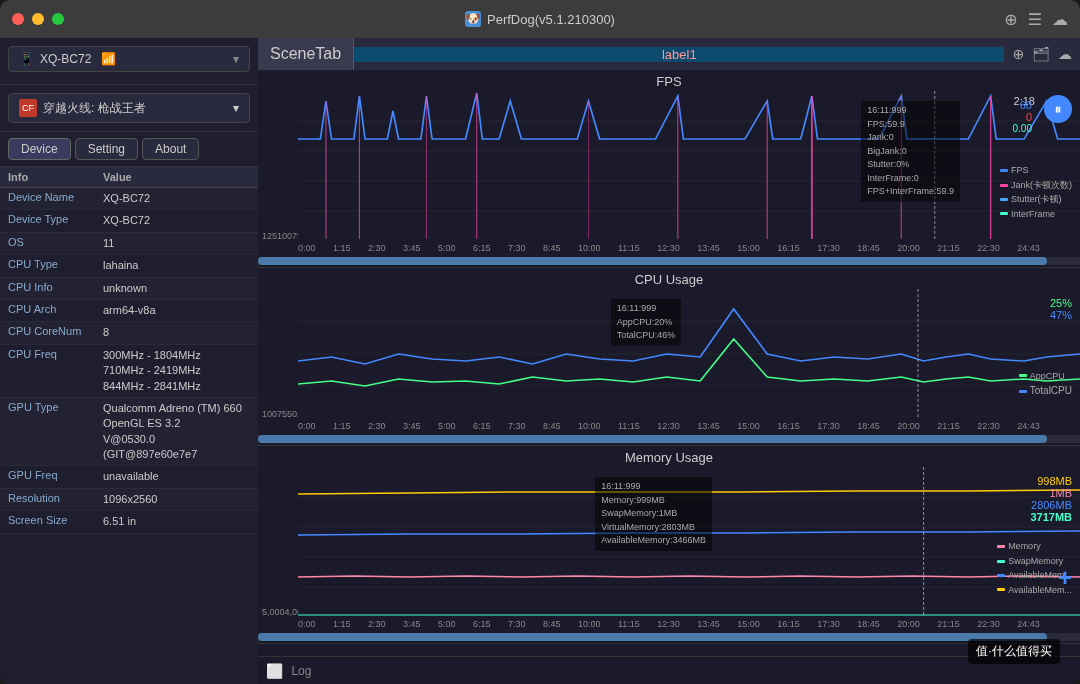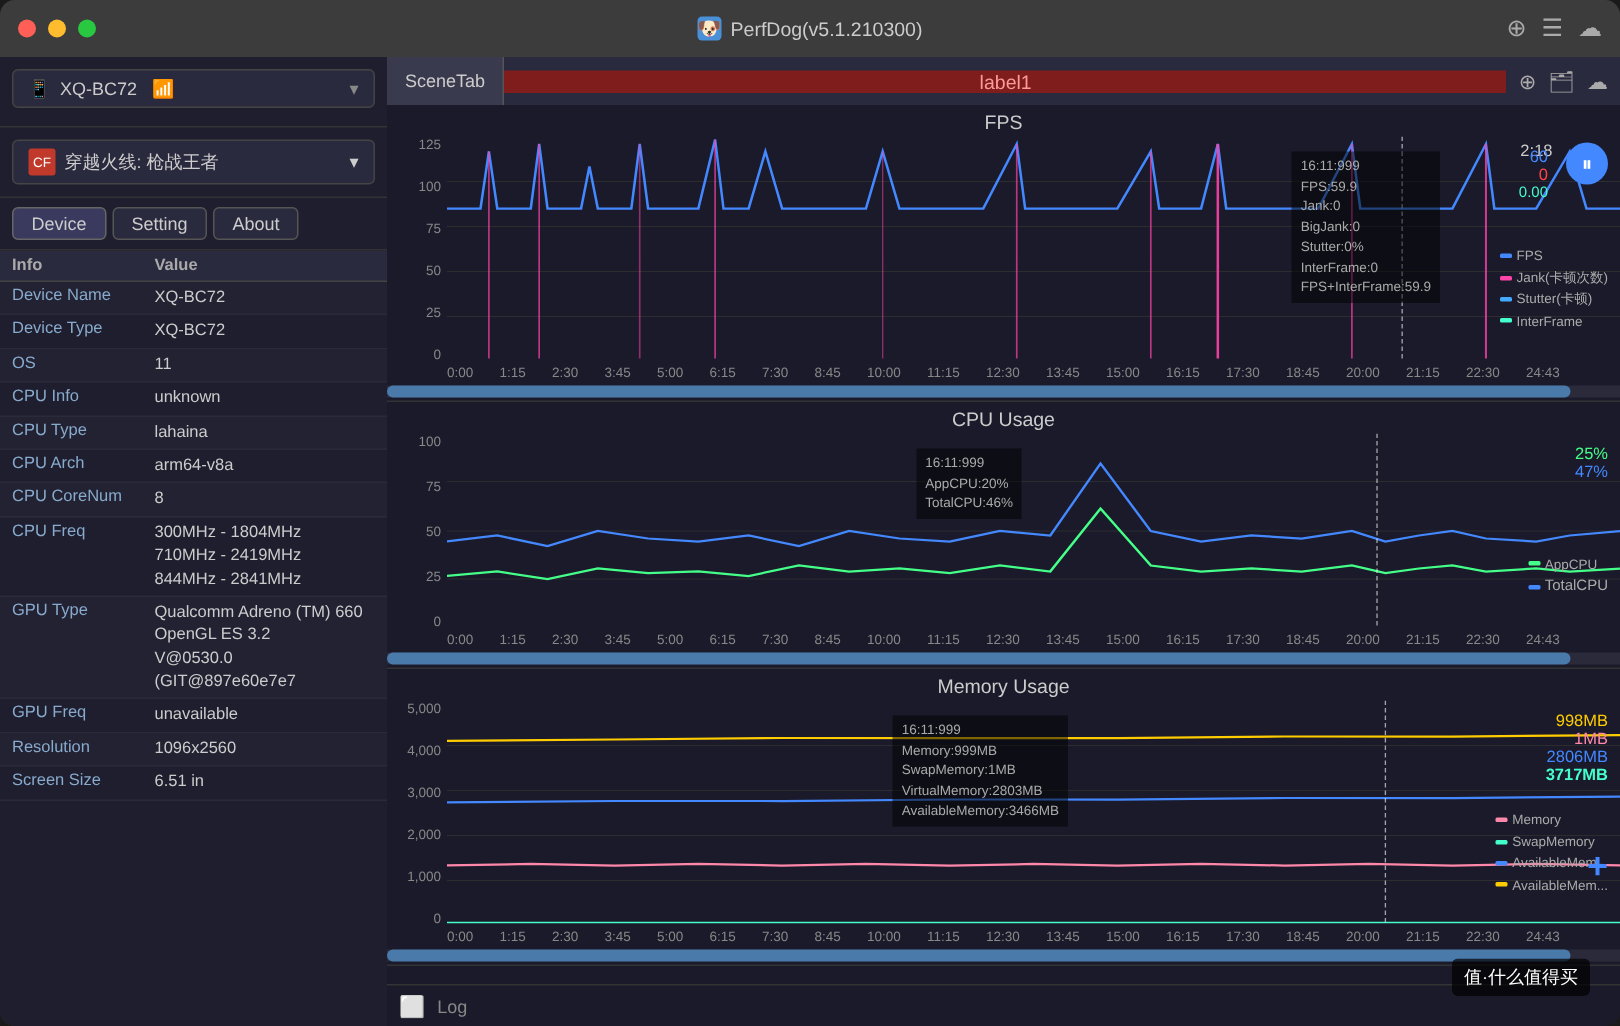--- a/index.html
+++ b/index.html
@@ -45,35 +45,35 @@
     .info-row .col1 { width: 95px; color: #88aacc; flex-shrink: 0; padding: 1px 0; }
     .info-row .col2 { flex: 1; color: #cccccc; padding: 1px 0; line-height: 1.4; }
     .info-table::-webkit-scrollbar { width: 4px; }
     .info-table::-webkit-scrollbar-track { background: #1e1e2e; }
     .info-table::-webkit-scrollbar-thumb { background: #444; }
 
     
     .charts-area { flex: 1; background: #1a1a2a; display: flex; flex-direction: column; overflow: hidden; }
 
     .charts-topbar { display: flex; align-items: center; background: #2a2a3e; height: 32px; flex-shrink: 0; }
-    .scenetab-btn { padding: 0 12px; height: 100%; background: #3a3a4e; color: #ccc; font-size: 12px; display: flex; align-items: center; cursor: pointer; border-right: 1px solid #555; }
-    .label1-area { flex: 1; background: #7f1d1d; display: flex; align-items: center; justify-content: center; color: #ff9999; font-size: 13px; }
+    .scenetab-btn { padding: 0 12px; height: 100%; background: #3a3a4e; color: #ccc; font-size: 16px; display: flex; align-items: center; cursor: pointer; border-right: 1px solid #555; }
+    .label1-area { flex: 1; background: #0c4a6e; display: flex; align-items: center; justify-content: center; color: #ff9999; font-size: 13px; }
     .top-right-icons { padding: 0 8px; display: flex; gap: 8px; color: #aaa; font-size: 14px; }
 
     .charts-scroll { flex: 1; overflow-y: auto; display: flex; flex-direction: column; }
     .charts-scroll::-webkit-scrollbar { width: 6px; }
     .charts-scroll::-webkit-scrollbar-track { background: #1a1a2a; }
     .charts-scroll::-webkit-scrollbar-thumb { background: #444; }
 
     .chart-container { position: relative; flex-shrink: 0; border-bottom: 1px solid #333; }
 
     .chart-title { text-align: center; color: #ccc; font-size: 13px; padding: 4px 0 2px; }
 
     .chart-wrapper { display: flex; position: relative; }
-    .chart-yaxis { width: 40px; display: flex; flex-direction: column; justify-content: space-between; align-items: flex-end; padding: 0 4px; color: #888; font-size: 9px; }
+    .chart-yaxis { width: 40px; display: flex; flex-direction: row; justify-content: space-between; align-items: flex-end; padding: 0 4px; color: #888; font-size: 9px; }
     .chart-inner { flex: 1; position: relative; height: 150px; background: #1a1a2a; }
 
     .chart-xaxis { display: flex; justify-content: space-between; padding: 2px 40px; color: #888; font-size: 9px; margin-bottom: 2px; }
 
     .scrollbar-track { height: 8px; background: #2a2a3a; margin: 2px 0; position: relative; }
     .scrollbar-thumb { height: 100%; background: #4a7aaa; position: absolute; left: 0; width: 60%; border-radius: 4px; }
 
     svg { position: absolute; top: 0; left: 0; width: 100%; height: 100%; }
 
     
@@ -165,26 +165,26 @@
     </div>
           <div class="info-row">
       <span class="col1">Device Type</span>
       <span class="col2" style="white-space:pre-line;">XQ-BC72</span>
     </div>
           <div class="info-row">
       <span class="col1">OS</span>
       <span class="col2" style="white-space:pre-line;">11</span>
     </div>
           <div class="info-row">
+      <span class="col1">CPU Type</span>
+      <span class="col2" style="white-space:pre-line;">lahaina</span>
+    </div>
+          <div class="info-row">
       <span class="col1">CPU Info</span>
       <span class="col2" style="white-space:pre-line;">unknown</span>
-    </div>
-          <div class="info-row">
-      <span class="col1">CPU Type</span>
-      <span class="col2" style="white-space:pre-line;">lahaina</span>
     </div>
           <div class="info-row">
       <span class="col1">CPU Arch</span>
       <span class="col2" style="white-space:pre-line;">arm64-v8a</span>
     </div>
           <div class="info-row">
       <span class="col1">CPU CoreNum</span>
       <span class="col2" style="white-space:pre-line;">8</span>
     </div>
           <div class="info-row">

